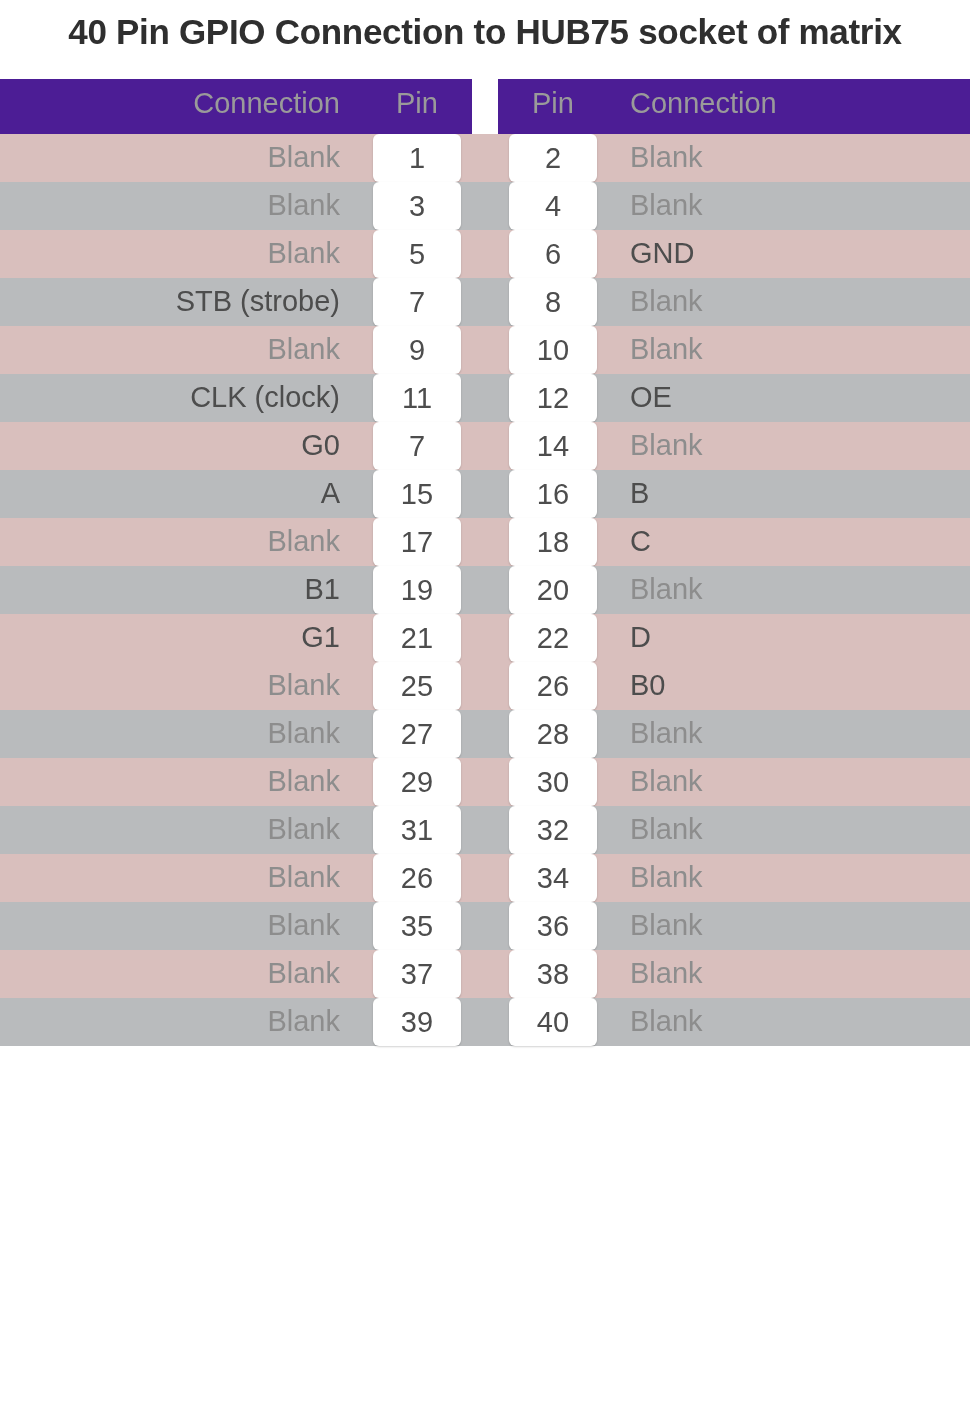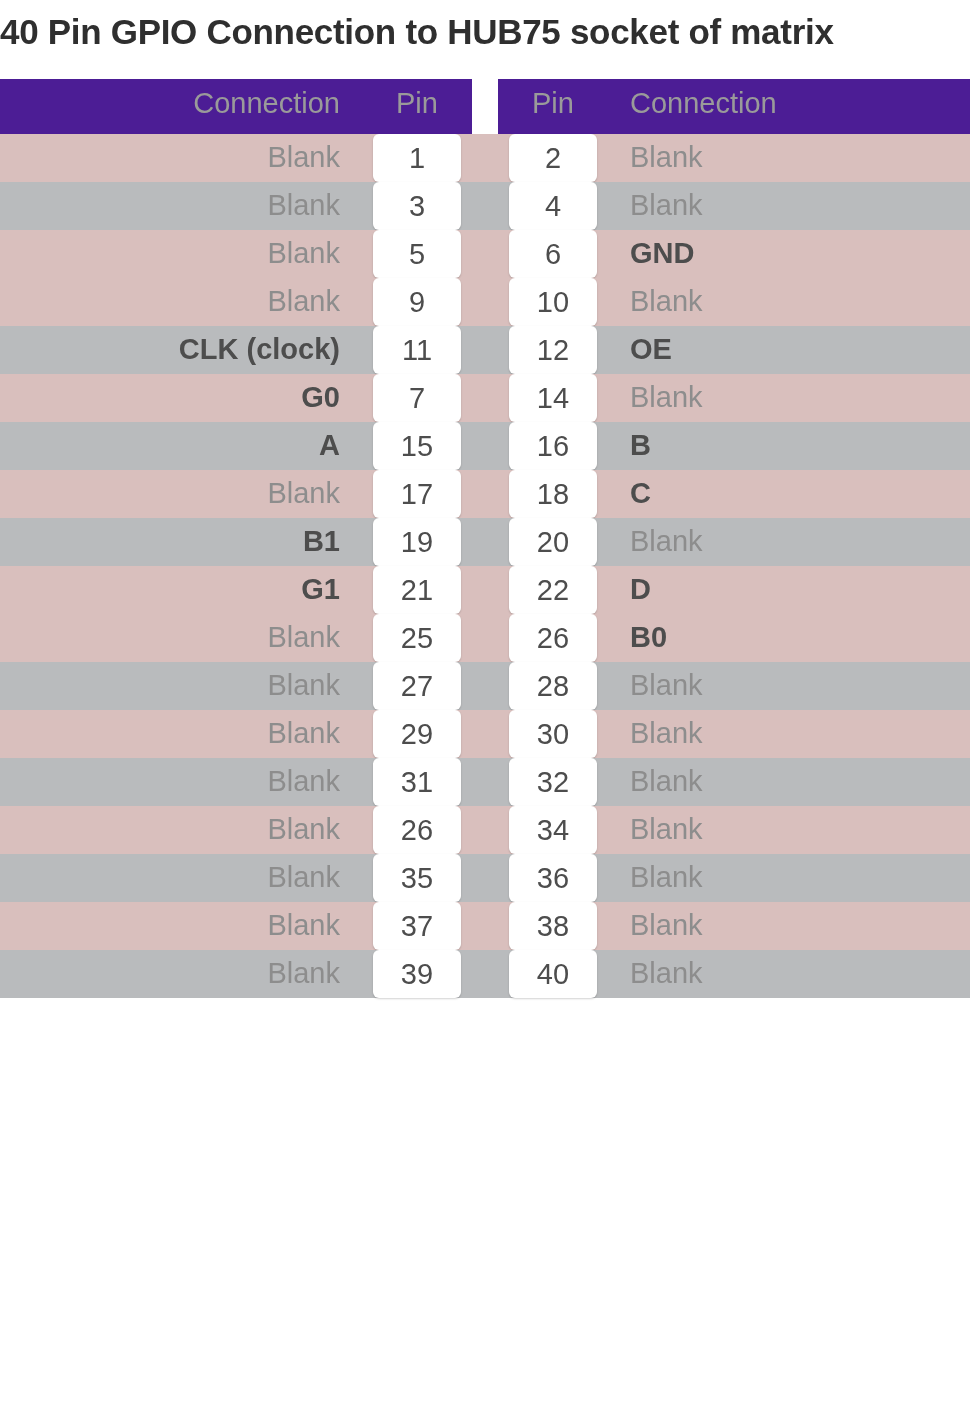--- a/index.html
+++ b/index.html
@@ -15,21 +15,21 @@
     overflow: hidden;
   }
   .page {
     width: 970px;
     position: relative;
   }
   .title {
     font-size: 35px;
     font-weight: bold;
     color: #2f2f2f;
-    text-align: left;
+    text-align: center;
     line-height: 1.28;
     letter-spacing: -0.3px;
     padding: 10px 0 0 0;
     margin: 0 0 24px 0;
   }
   table.pinout {
     border-collapse: collapse;
     width: 970px;
     table-layout: fixed;
   }
@@ -65,21 +65,21 @@
   }
   td.conn-left {
     text-align: right;
     padding-right: 22px;
   }
   td.conn-right {
     text-align: left;
     padding-left: 22px;
   }
   .blank-text { color: #8d8d8d; font-weight: normal; }
-  .sig-text { color: #4d4d4d; font-weight: bold; }
+  .sig-text { color: #4d4d4d; font-weight: normal; }
 
   td.pin-cell {
     text-align: center;
   }
   .pin-box {
     display: block;
     margin: 0 auto;
     width: 88px;
     height: 48px;
     line-height: 48px;
@@ -142,20 +142,31 @@
           <td class="conn-left"><span class="blank-text">Blank</span></td>
           <td class="pin-cell">
             <span class="pin-box">5</span>
           </td>
           <td></td>
           <td class="pin-cell">
             <span class="pin-box">6</span>
           </td>
           <td class="conn-right"><span class="sig-text">GND</span></td>
         </tr>
+        <tr class="even">
+          <td class="conn-left"><span class="sig-text">STB (strobe)</span></td>
+          <td class="pin-cell">
+            <span class="pin-box">7</span>
+          </td>
+          <td></td>
+          <td class="pin-cell">
+            <span class="pin-box">8</span>
+          </td>
+          <td class="conn-right"><span class="blank-text">Blank</span></td>
+        </tr>
         <tr class="odd">
           <td class="conn-left"><span class="blank-text">Blank</span></td>
           <td class="pin-cell">
             <span class="pin-box">9</span>
           </td>
           <td></td>
           <td class="pin-cell">
             <span class="pin-box">10</span>
           </td>
           <td class="conn-right"><span class="blank-text">Blank</span></td>

